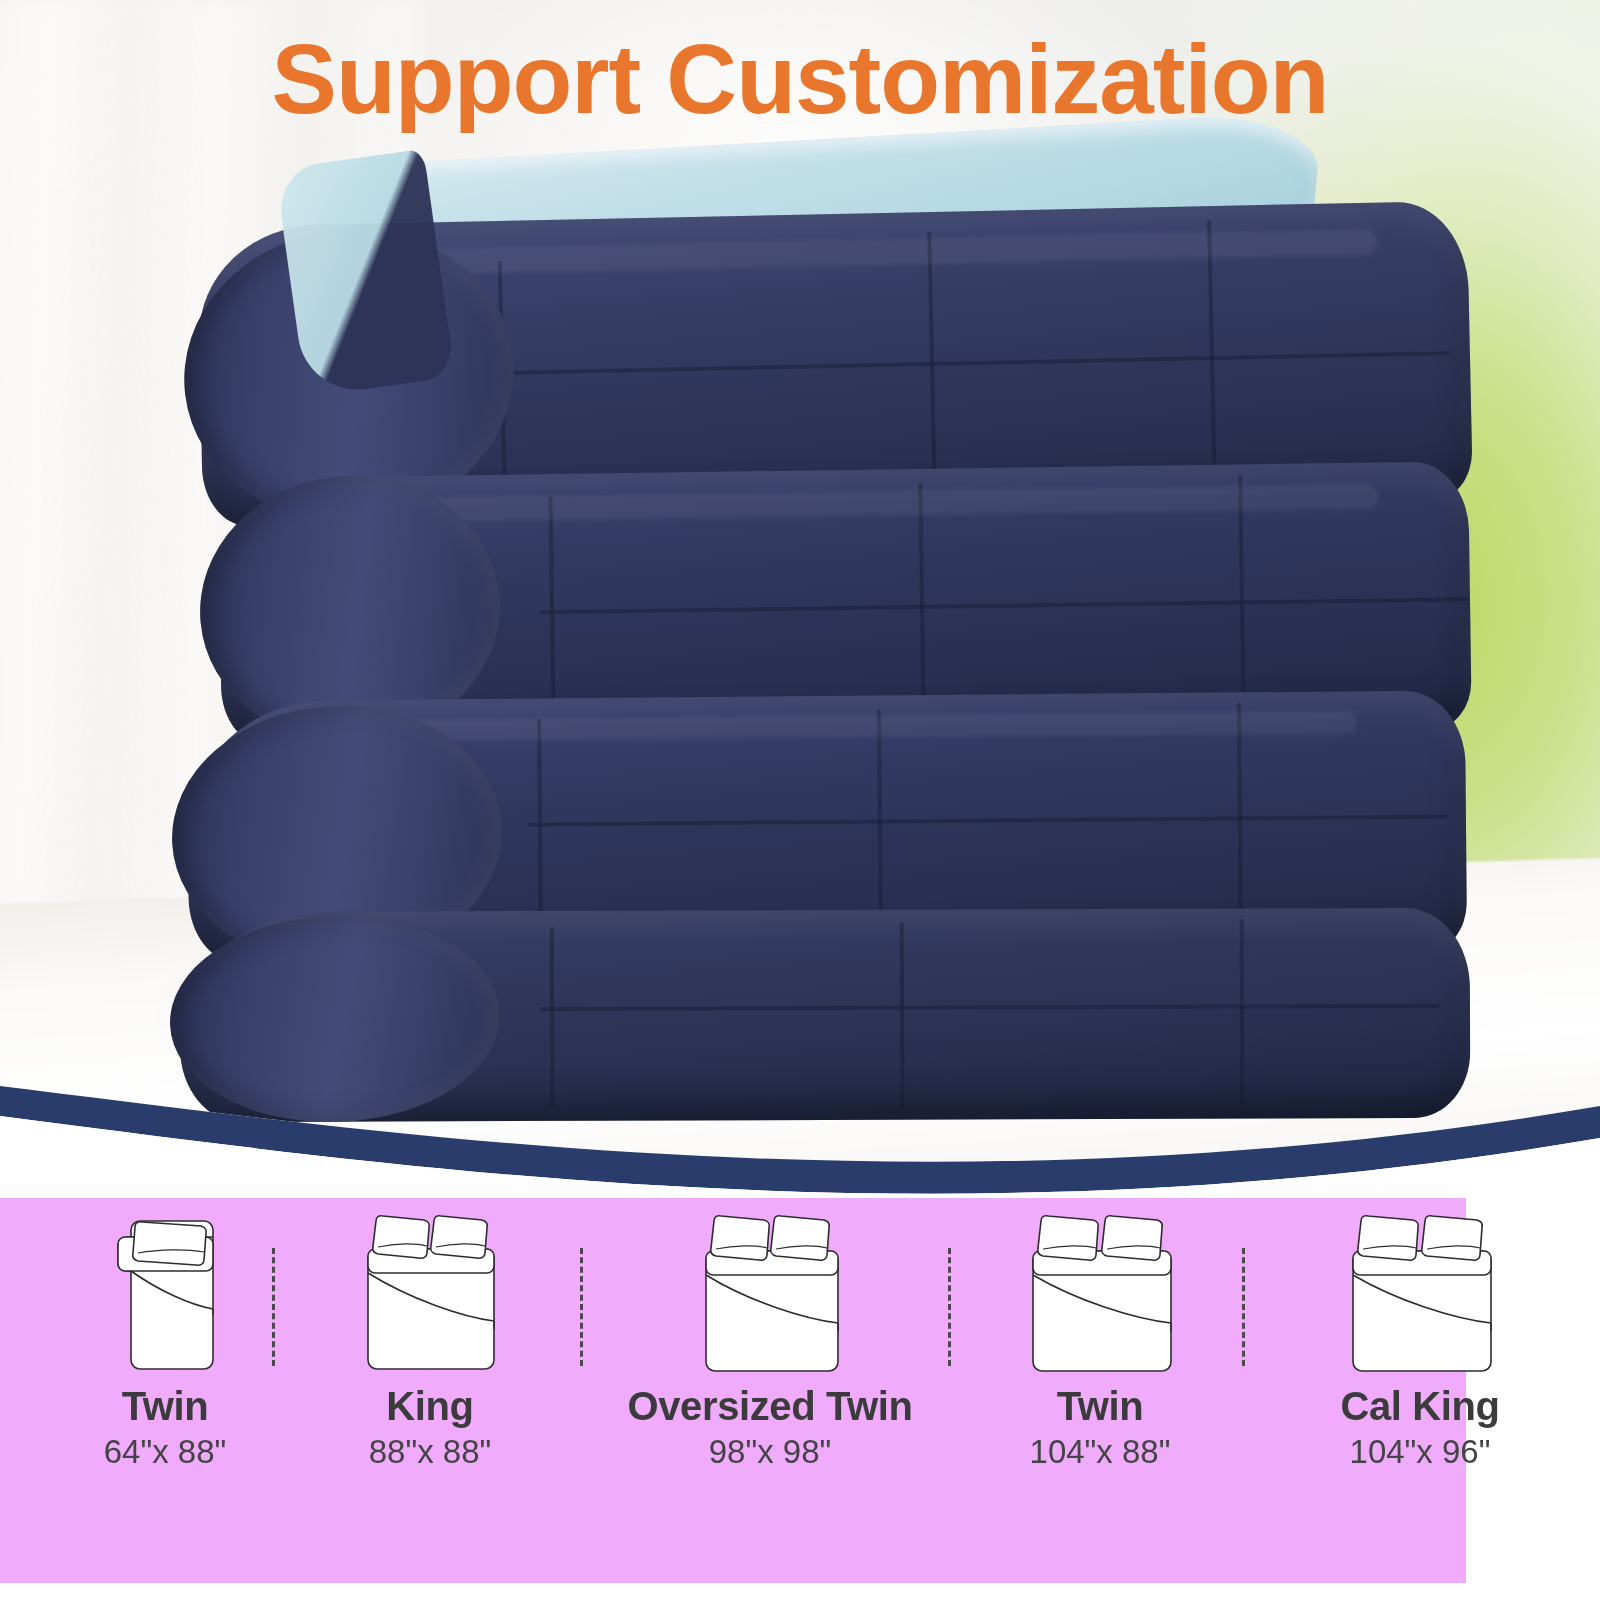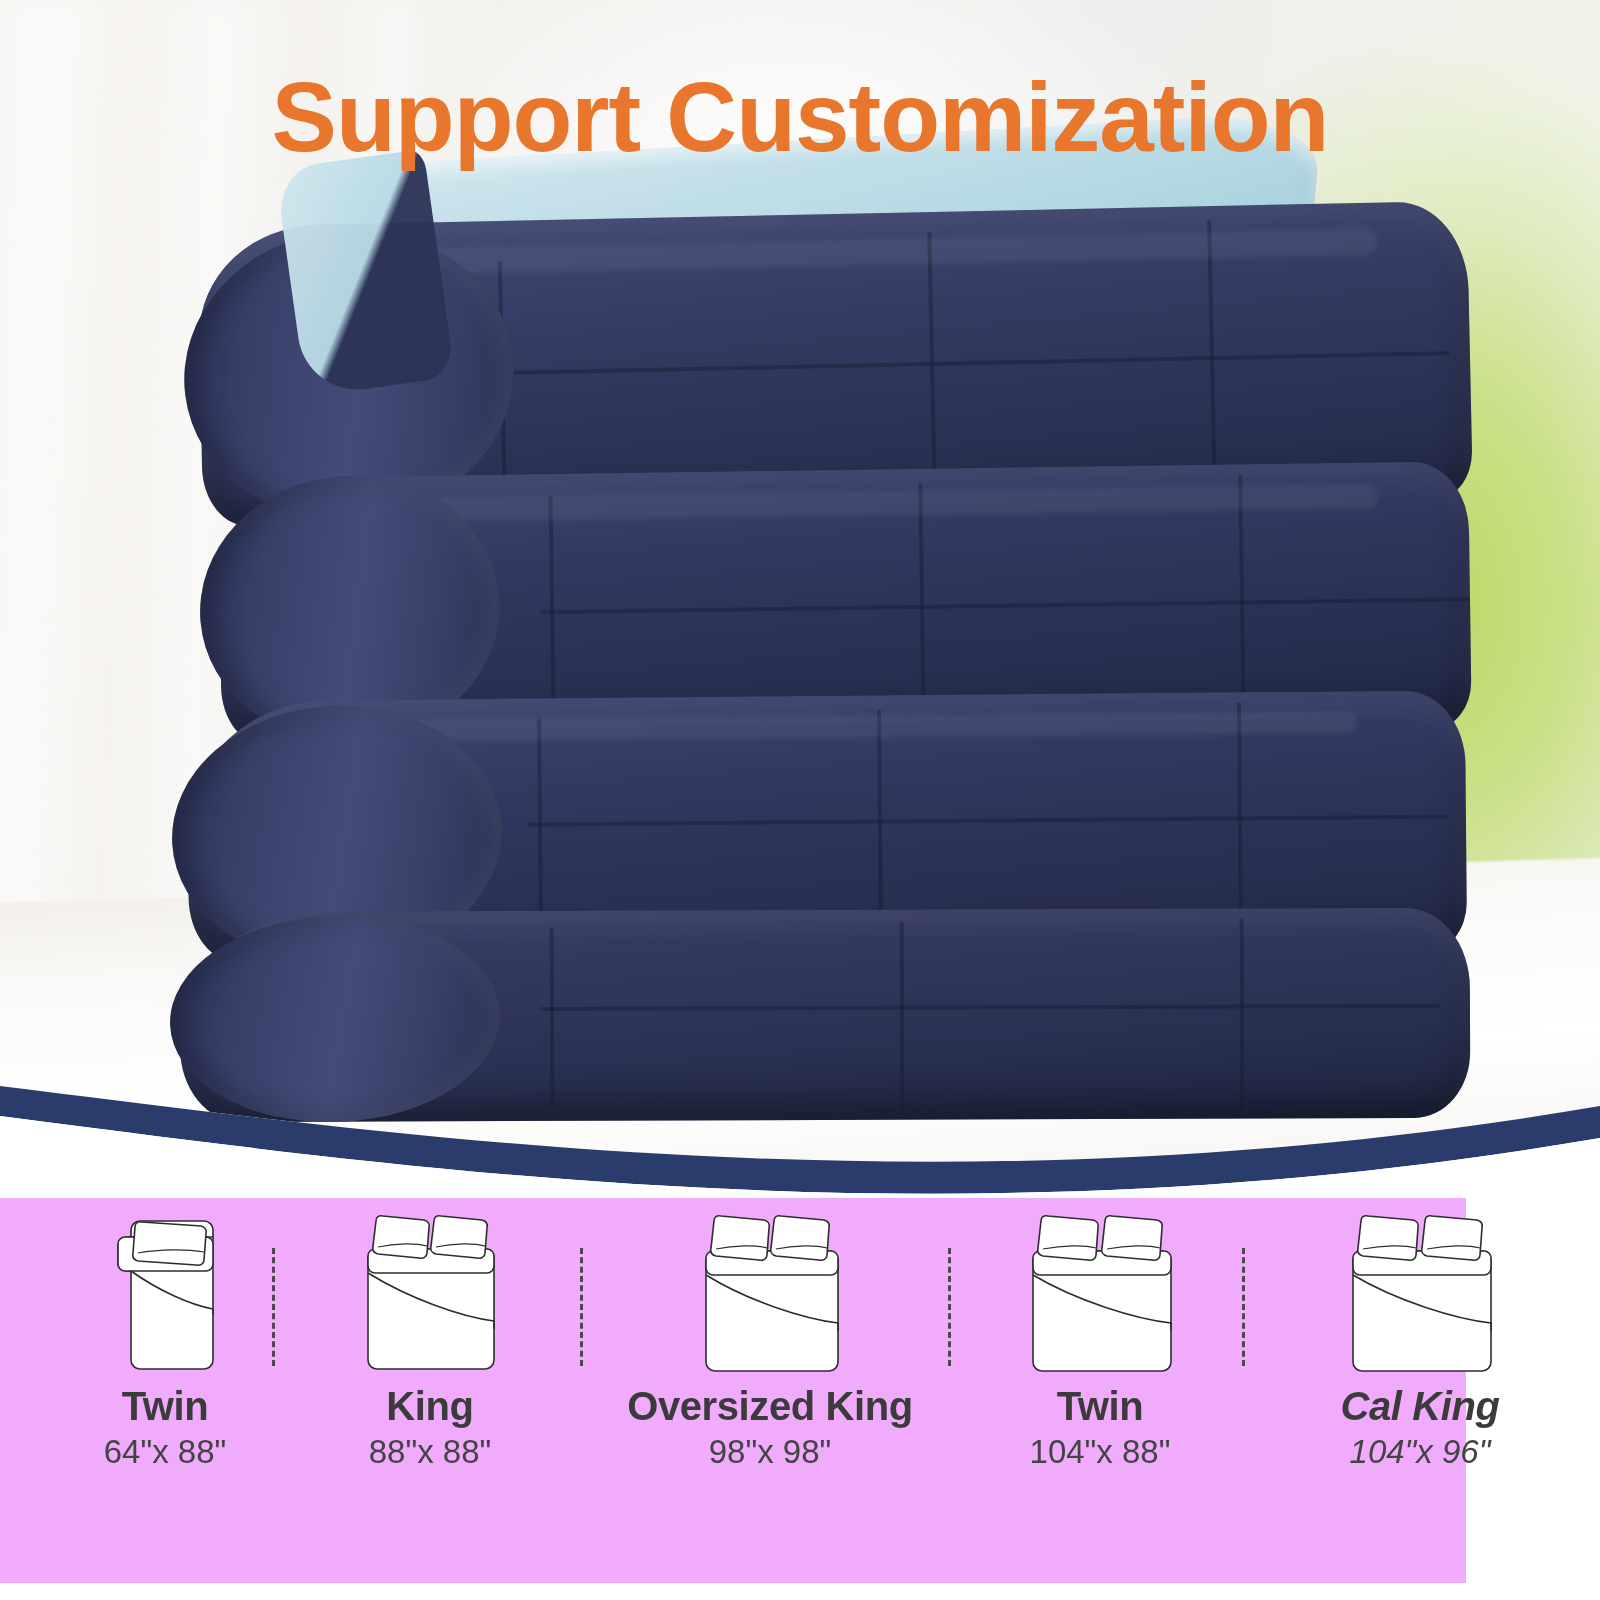--- a/index.html
+++ b/index.html
@@ -251,21 +251,20 @@
     top: 26px;
     width: 1600px;
     text-align: center;
     font-size: 98px;
     font-weight: bold;
     color: #e8762c;
     letter-spacing: -1px;
     line-height: 1.1;
     white-space: nowrap;
     z-index: 20;
-    margin-top: 38px;
   }
 </style>
 </head>
 <body>
 
 <div id="page">
 
   <div class="hero">
     <div class="hero-bg"></div>
     <div class="window-glow"></div>
@@ -377,21 +376,21 @@
             <rect x="16" y="46" width="132" height="120" rx="9" fill="#fff"></rect>
             <rect x="16" y="46" width="132" height="24" rx="7" fill="#fff"></rect>
             <path d="M24 16 C24 12 27 10 31 11 L74 15 C78 16 80 19 79 23 L77 50 C77 54 73 56 69 55 L26 51 C22 50 20 47 21 43 Z" fill="#fff"></path>
             <path d="M26 44 C45 40 66 40 77 43" stroke="#2d2d2d" stroke-width="1.1" fill="none"></path>
             <path d="M84 16 C84 12 87 10 91 11 L134 15 C138 16 140 19 139 23 L137 50 C137 54 133 56 129 55 L86 51 C82 50 80 47 81 43 Z" fill="#fff"></path>
             <path d="M86 44 C105 40 126 40 137 43" stroke="#2d2d2d" stroke-width="1.1" fill="none"></path>
             <path d="M16 70 C58 96 114 114 148 118" fill="none"></path>
             <path d="M148 118 L148 126" fill="none"></path>
           </svg>
         </div>
-        <div class="size-name">Oversized King</div>
+        <div class="size-name">Oversized Twin</div>
         <div class="size-dim">98"x 98"</div>
       </div>
 
       <div class="sep" style="left:948px;"></div>
 
       <div class="size-item" style="left:965px; width:270px;">
         <div class="bed-icon-wrap">
           <svg width="166" height="168" viewBox="0 0 166 168" fill="none" stroke="#2d2d2d" stroke-width="1.6">
             <rect x="16" y="46" width="138" height="120" rx="9" fill="#fff"></rect>
             <rect x="16" y="46" width="138" height="24" rx="7" fill="#fff"></rect>
@@ -402,21 +401,21 @@
             <path d="M16 70 C60 96 118 114 154 118" fill="none"></path>
             <path d="M154 118 L154 126" fill="none"></path>
           </svg>
         </div>
         <div class="size-name">Twin</div>
         <div class="size-dim">104"x 88"</div>
       </div>
 
       <div class="sep" style="left:1242px;"></div>
 
-      <div class="size-item" style="left:1270px; width:300px;font-style:italic;">
+      <div class="size-item" style="left:1270px; width:300px;">
         <div class="bed-icon-wrap">
           <svg width="166" height="168" viewBox="0 0 166 168" fill="none" stroke="#2d2d2d" stroke-width="1.6">
             <rect x="16" y="46" width="138" height="120" rx="9" fill="#fff"></rect>
             <rect x="16" y="46" width="138" height="24" rx="7" fill="#fff"></rect>
             <path d="M24 16 C24 12 27 10 31 11 L76 15 C80 16 82 19 81 23 L79 50 C79 54 75 56 71 55 L26 51 C22 50 20 47 21 43 Z" fill="#fff"></path>
             <path d="M26 44 C46 40 68 40 79 43" stroke="#2d2d2d" stroke-width="1.1" fill="none"></path>
             <path d="M88 16 C88 12 91 10 95 11 L140 15 C144 16 146 19 145 23 L143 50 C143 54 139 56 135 55 L90 51 C86 50 84 47 85 43 Z" fill="#fff"></path>
             <path d="M90 44 C110 40 132 40 143 43" stroke="#2d2d2d" stroke-width="1.1" fill="none"></path>
             <path d="M16 70 C60 96 118 114 154 118" fill="none"></path>
             <path d="M154 118 L154 126" fill="none"></path>

